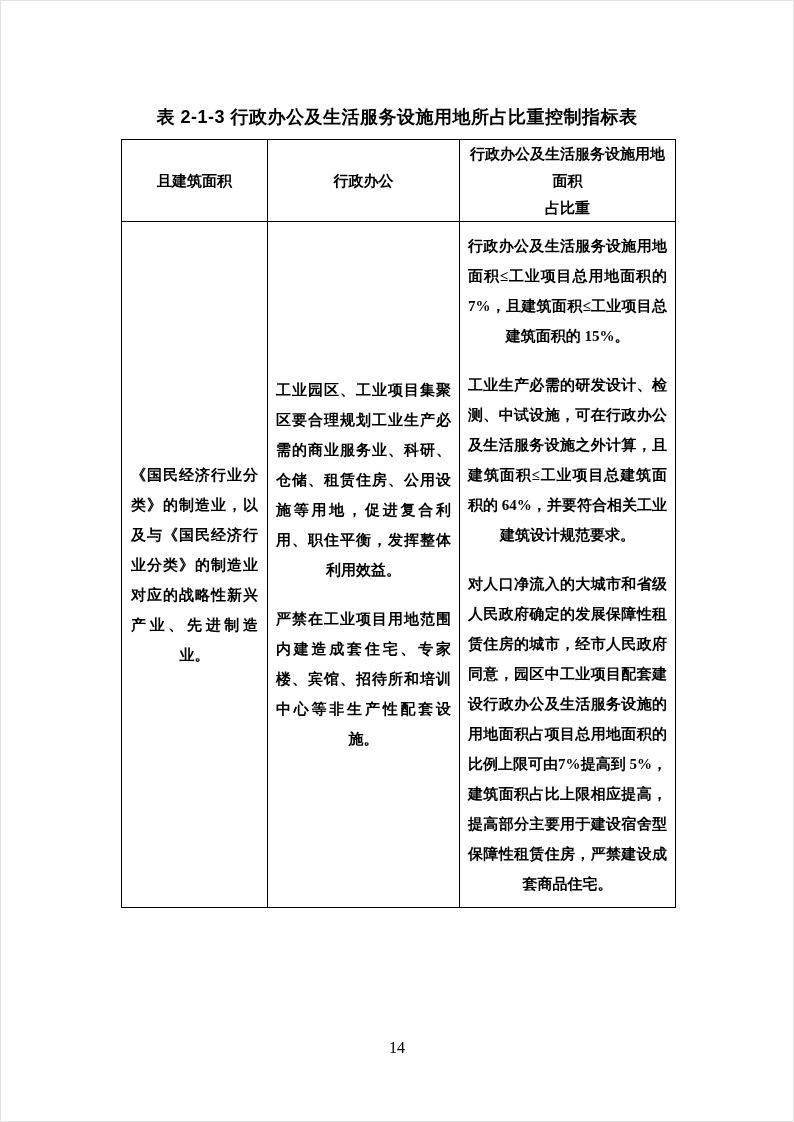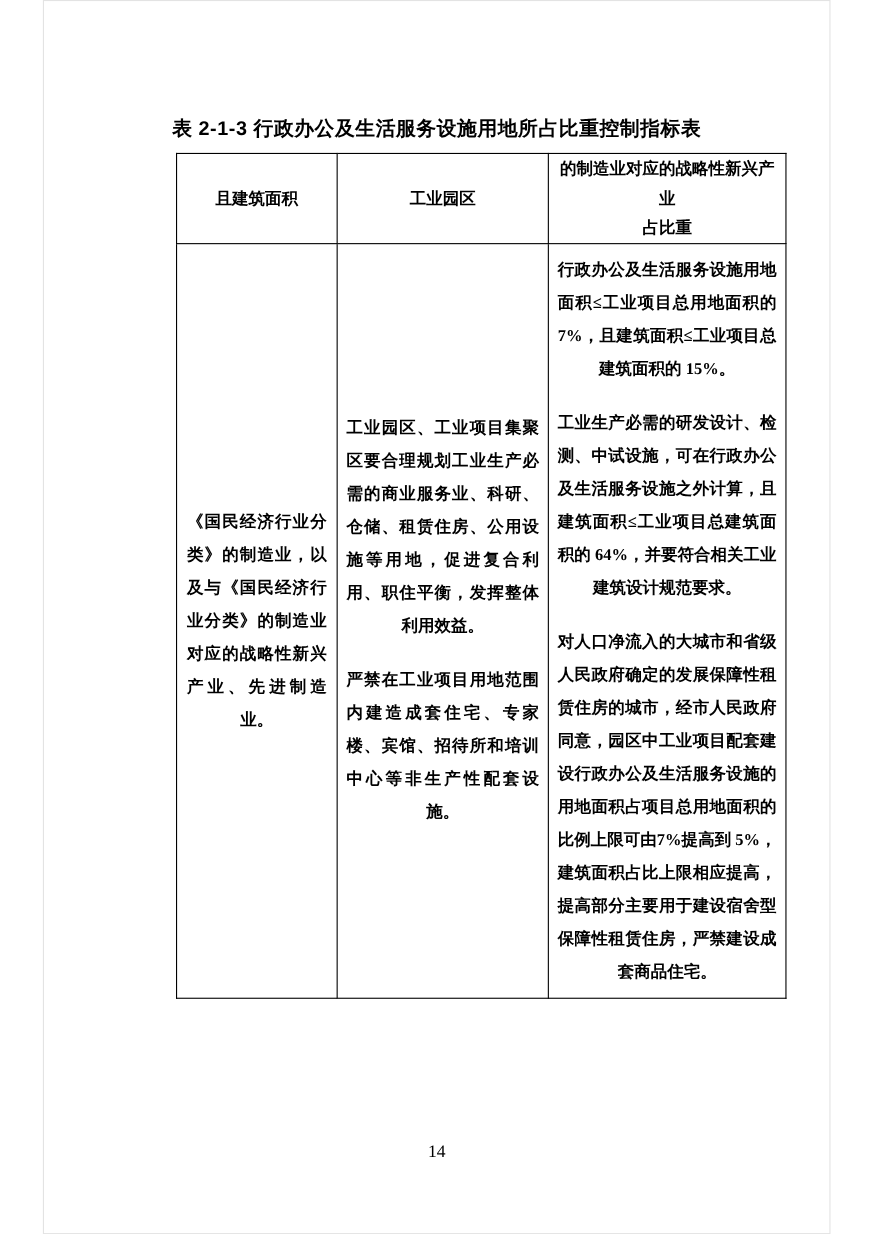--- a/index.html
+++ b/index.html
@@ -1,19 +1,19 @@
 <!DOCTYPE html>
 <html><head>
 <meta charset="utf-8">
 <style>
   * { margin: 0; padding: 0; box-sizing: border-box; }
   html, body { background: #ffffff; }
   .page {
     position: relative;
-    width: 716px;
+    width: 794px;
     height: 1122px;
     margin: 0 auto;
     background: #ffffff;
     border: 1px solid #e3e3e3;
     font-family: "Liberation Serif", serif;
     color: #000000;
     overflow: hidden;
   }
   .doc-title {
     position: absolute;
@@ -95,22 +95,22 @@
 
   <table class="main-table">
     <colgroup>
       <col class="col-1">
       <col class="col-2">
       <col class="col-3">
     </colgroup>
     <thead>
       <tr>
         <th>且建筑面积</th>
-        <th>工业园区</th>
-        <th class="th-ratio">的制造业对应的战略性新兴产业
+        <th>行政办公</th>
+        <th class="th-ratio">行政办公及生活服务设施用地面积
 占比重</th>
       </tr>
     </thead>
     <tbody>
       <tr>
         <td class="cell-project">
           <p>《国民经济行业分类》的制造业，以及与《国民经济行业分类》的制造业对应的战略性新兴产业、先进制造业。</p>
         </td>
         <td class="cell-overall">
           <p>工业园区、工业项目集聚区要合理规划工业生产必需的商业服务业、科研、仓储、租赁住房、公用设施等用地，促进复合利用、职住平衡，发挥整体利用效益。</p>

